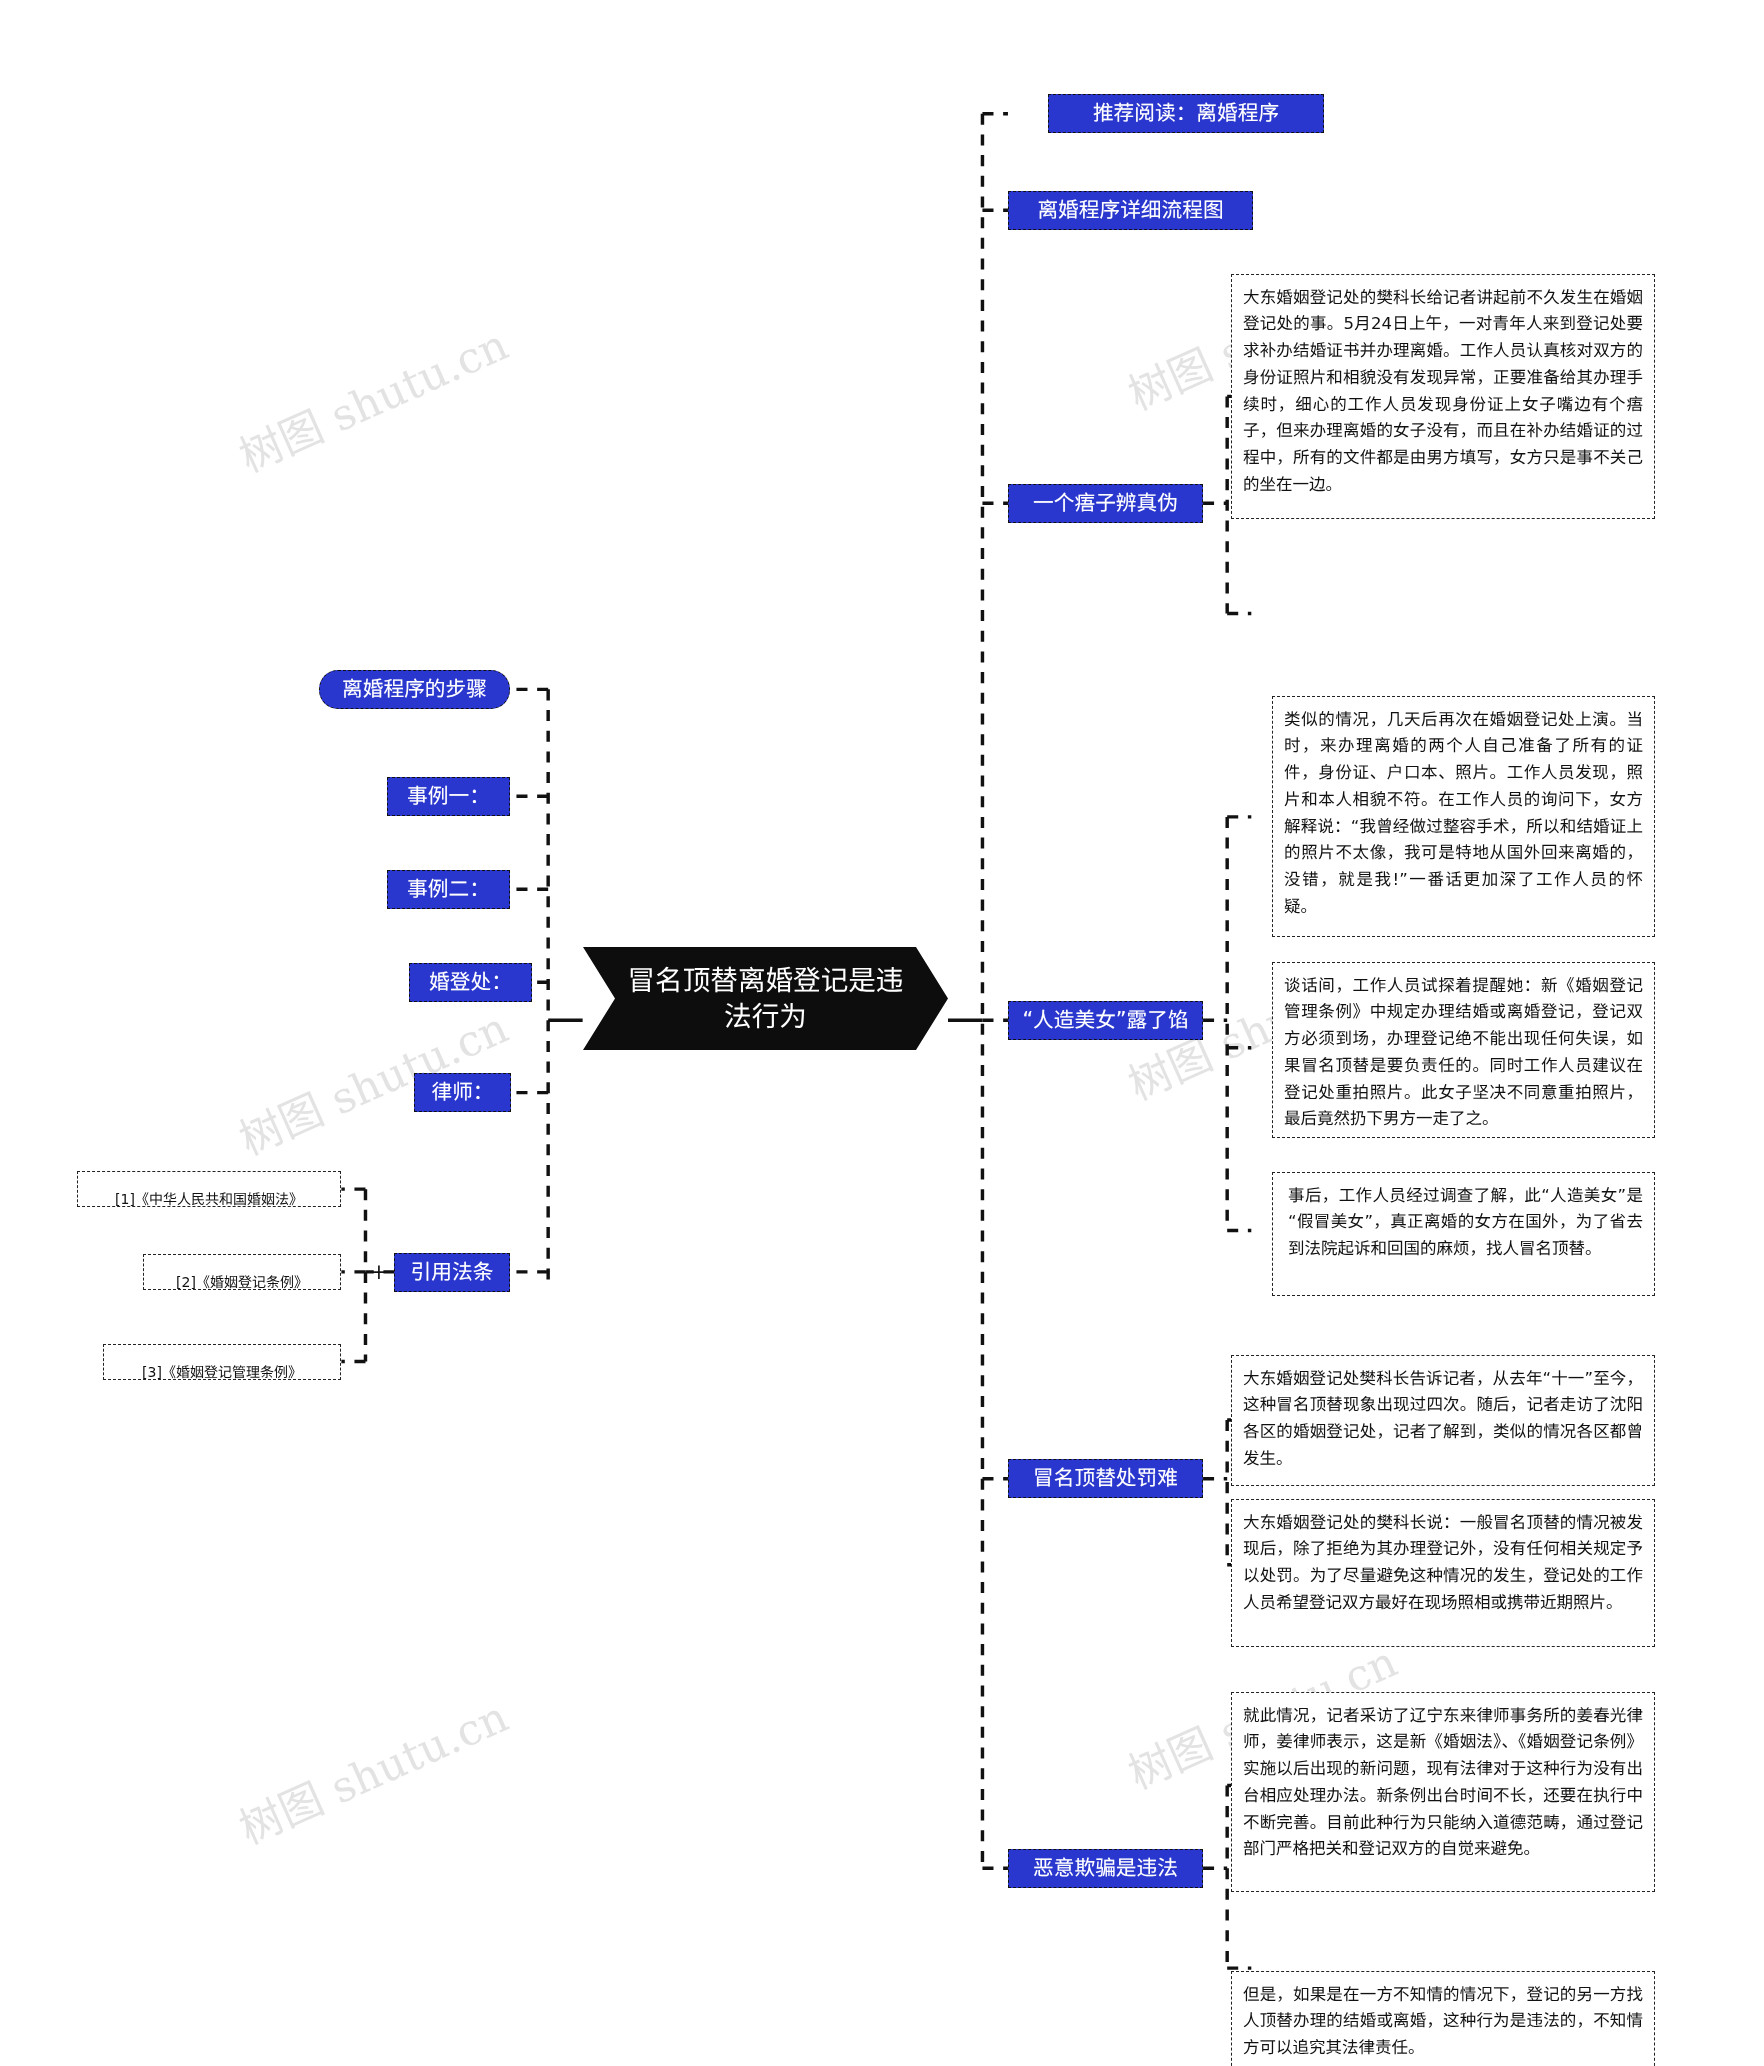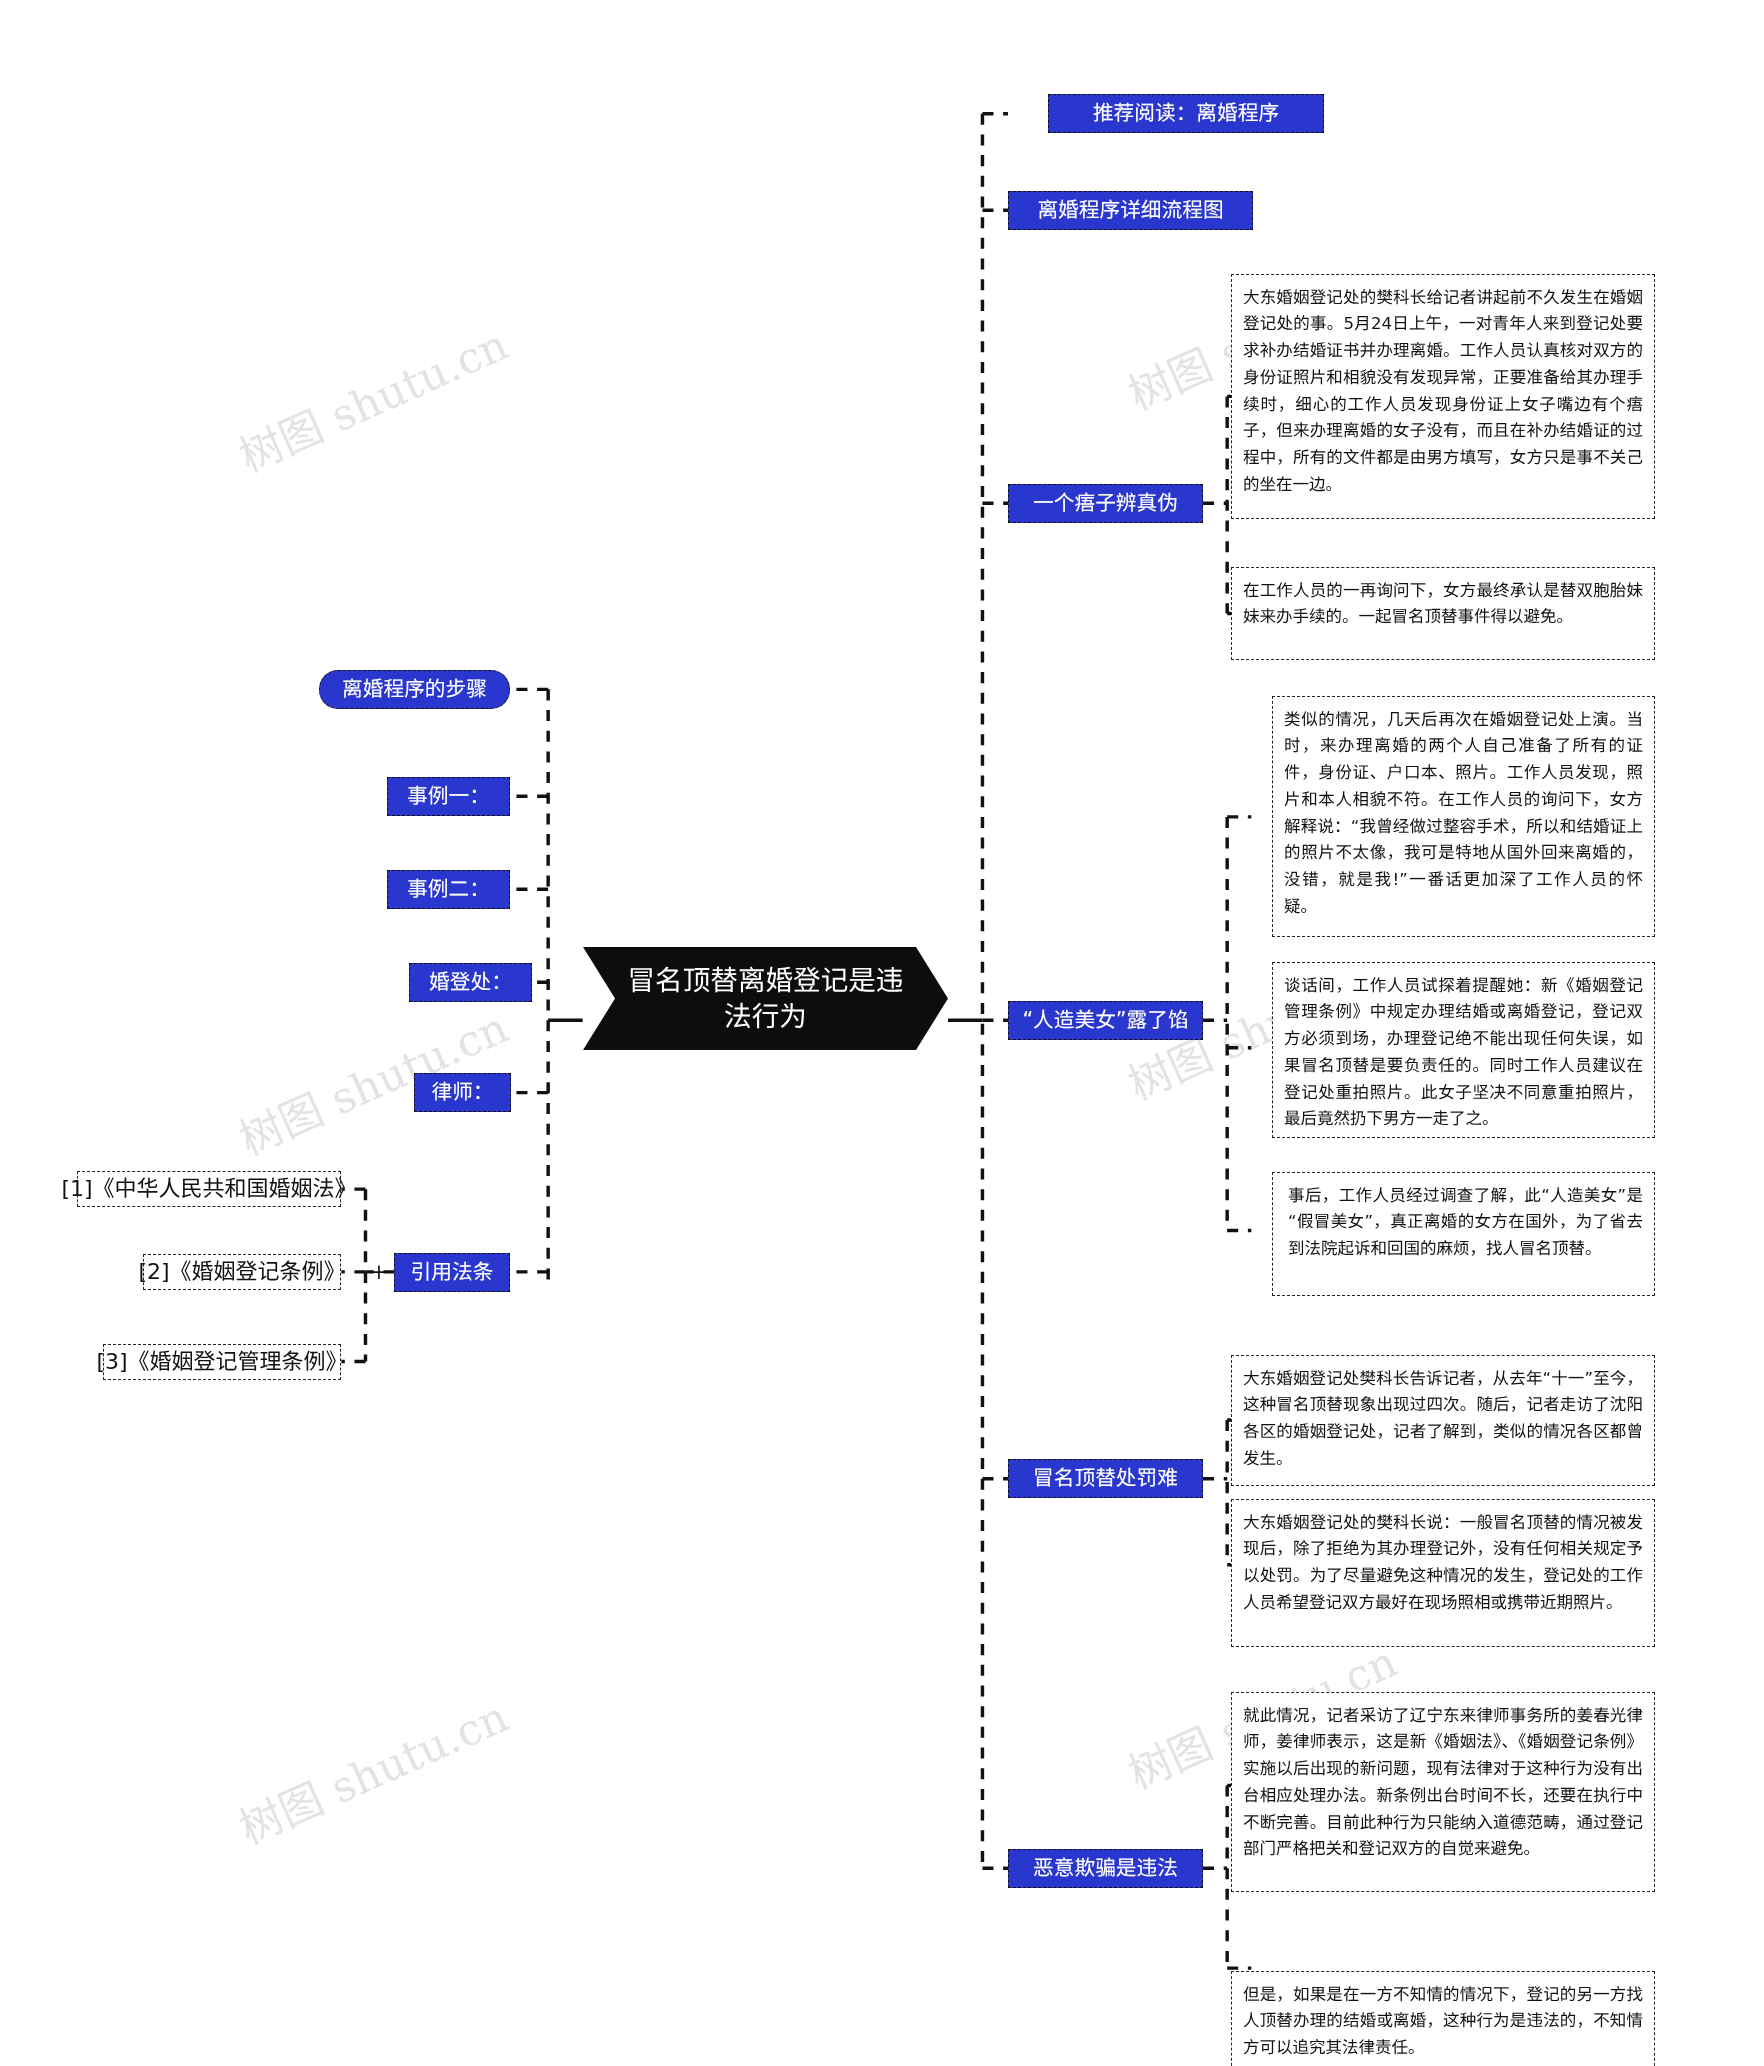--- a/index.html
+++ b/index.html
@@ -62,23 +62,23 @@
     text-shadow:0 0 0.7px rgba(255,255,255,.35);
   }
 
   
   .ref{
     position:absolute;
     z-index:3;
     background:#ffffff;
     border:1.4px dashed #222222;
     color:#111111;
-    font-size:22px;
+    font-size:14px;
     line-height:1;
-    display:flex;align-items:center;justify-content:center;
+    display:flex;align-items:flex-end;justify-content:center;
     text-align:center;
     padding:0 8.3px;
     box-sizing:border-box;
     white-space:nowrap;
   }
 
   
   .note{
     position:absolute;
     z-index:3;
@@ -235,23 +235,20 @@
   </div>
 
   <div class="chip" style="left:1008px;top:1849px;width:195px;height:39px;">
     <span>恶意欺骗是违法</span>
   </div>
 
   <div class="note" style="left:1231px;top:274px;width:424px;height:245px;">
     <span>大东婚姻登记处的樊科长给记者讲起前不久发生在婚姻登记处的事。5月24日上午，一对青年人来到登记处要求补办结婚证书并办理离婚。工作人员认真核对双方的身份证照片和相貌没有发现异常，正要准备给其办理手续时，细心的工作人员发现身份证上女子嘴边有个痦子，但来办理离婚的女子没有，而且在补办结婚证的过程中，所有的文件都是由男方填写，女方只是事不关己的坐在一边。</span>
   </div>
 
-  <div class="note" style="left:1231px;top:567px;width:424px;height:93px;">
-    <span>在工作人员的一再询问下，女方最终承认是替双胞胎妹妹来办手续的。一起冒名顶替事件得以避免。</span>
-  </div>
 
   <div class="note" style="left:1272px;top:696px;width:383px;height:241px;">
     <span>类似的情况，几天后再次在婚姻登记处上演。当时，来办理离婚的两个人自己准备了所有的证件，身份证、户口本、照片。工作人员发现，照片和本人相貌不符。在工作人员的询问下，女方解释说：“我曾经做过整容手术，所以和结婚证上的照片不太像，我可是特地从国外回来离婚的，没错，就是我!”一番话更加深了工作人员的怀疑。</span>
   </div>
 
   <div class="note" style="left:1272px;top:962px;width:383px;height:176px;">
     <span>谈话间，工作人员试探着提醒她：新《婚姻登记管理条例》中规定办理结婚或离婚登记，登记双方必须到场，办理登记绝不能出现任何失误，如果冒名顶替是要负责任的。同时工作人员建议在登记处重拍照片。此女子坚决不同意重拍照片，最后竟然扔下男方一走了之。</span>
   </div>
 
   <div class="note" style="left:1272px;top:1172px;width:383px;height:124px;padding-left:15px;">

